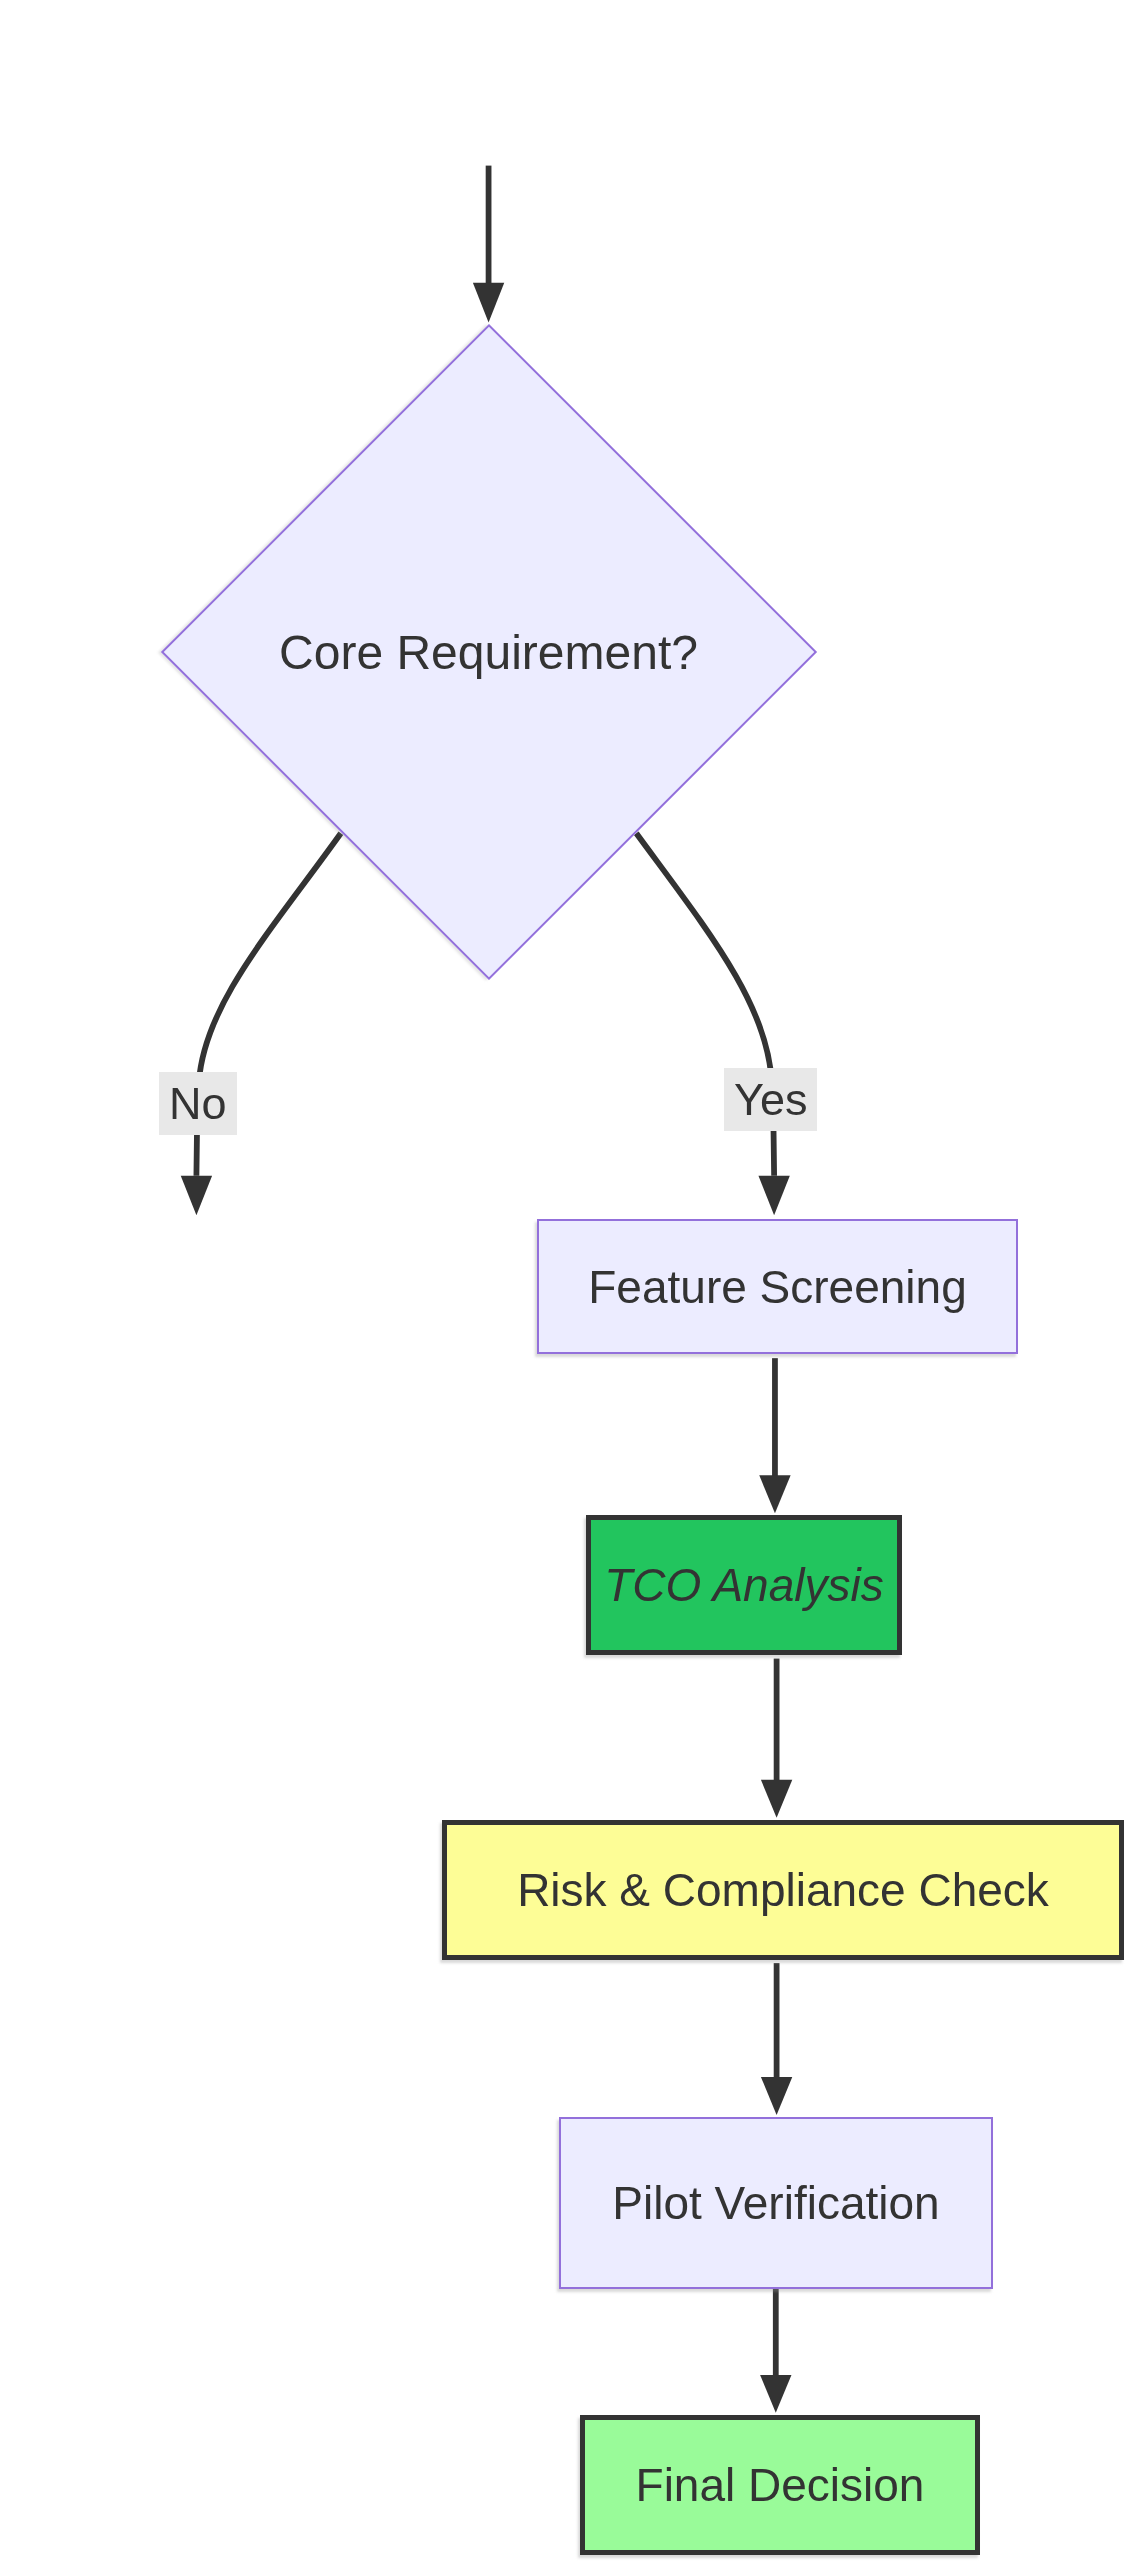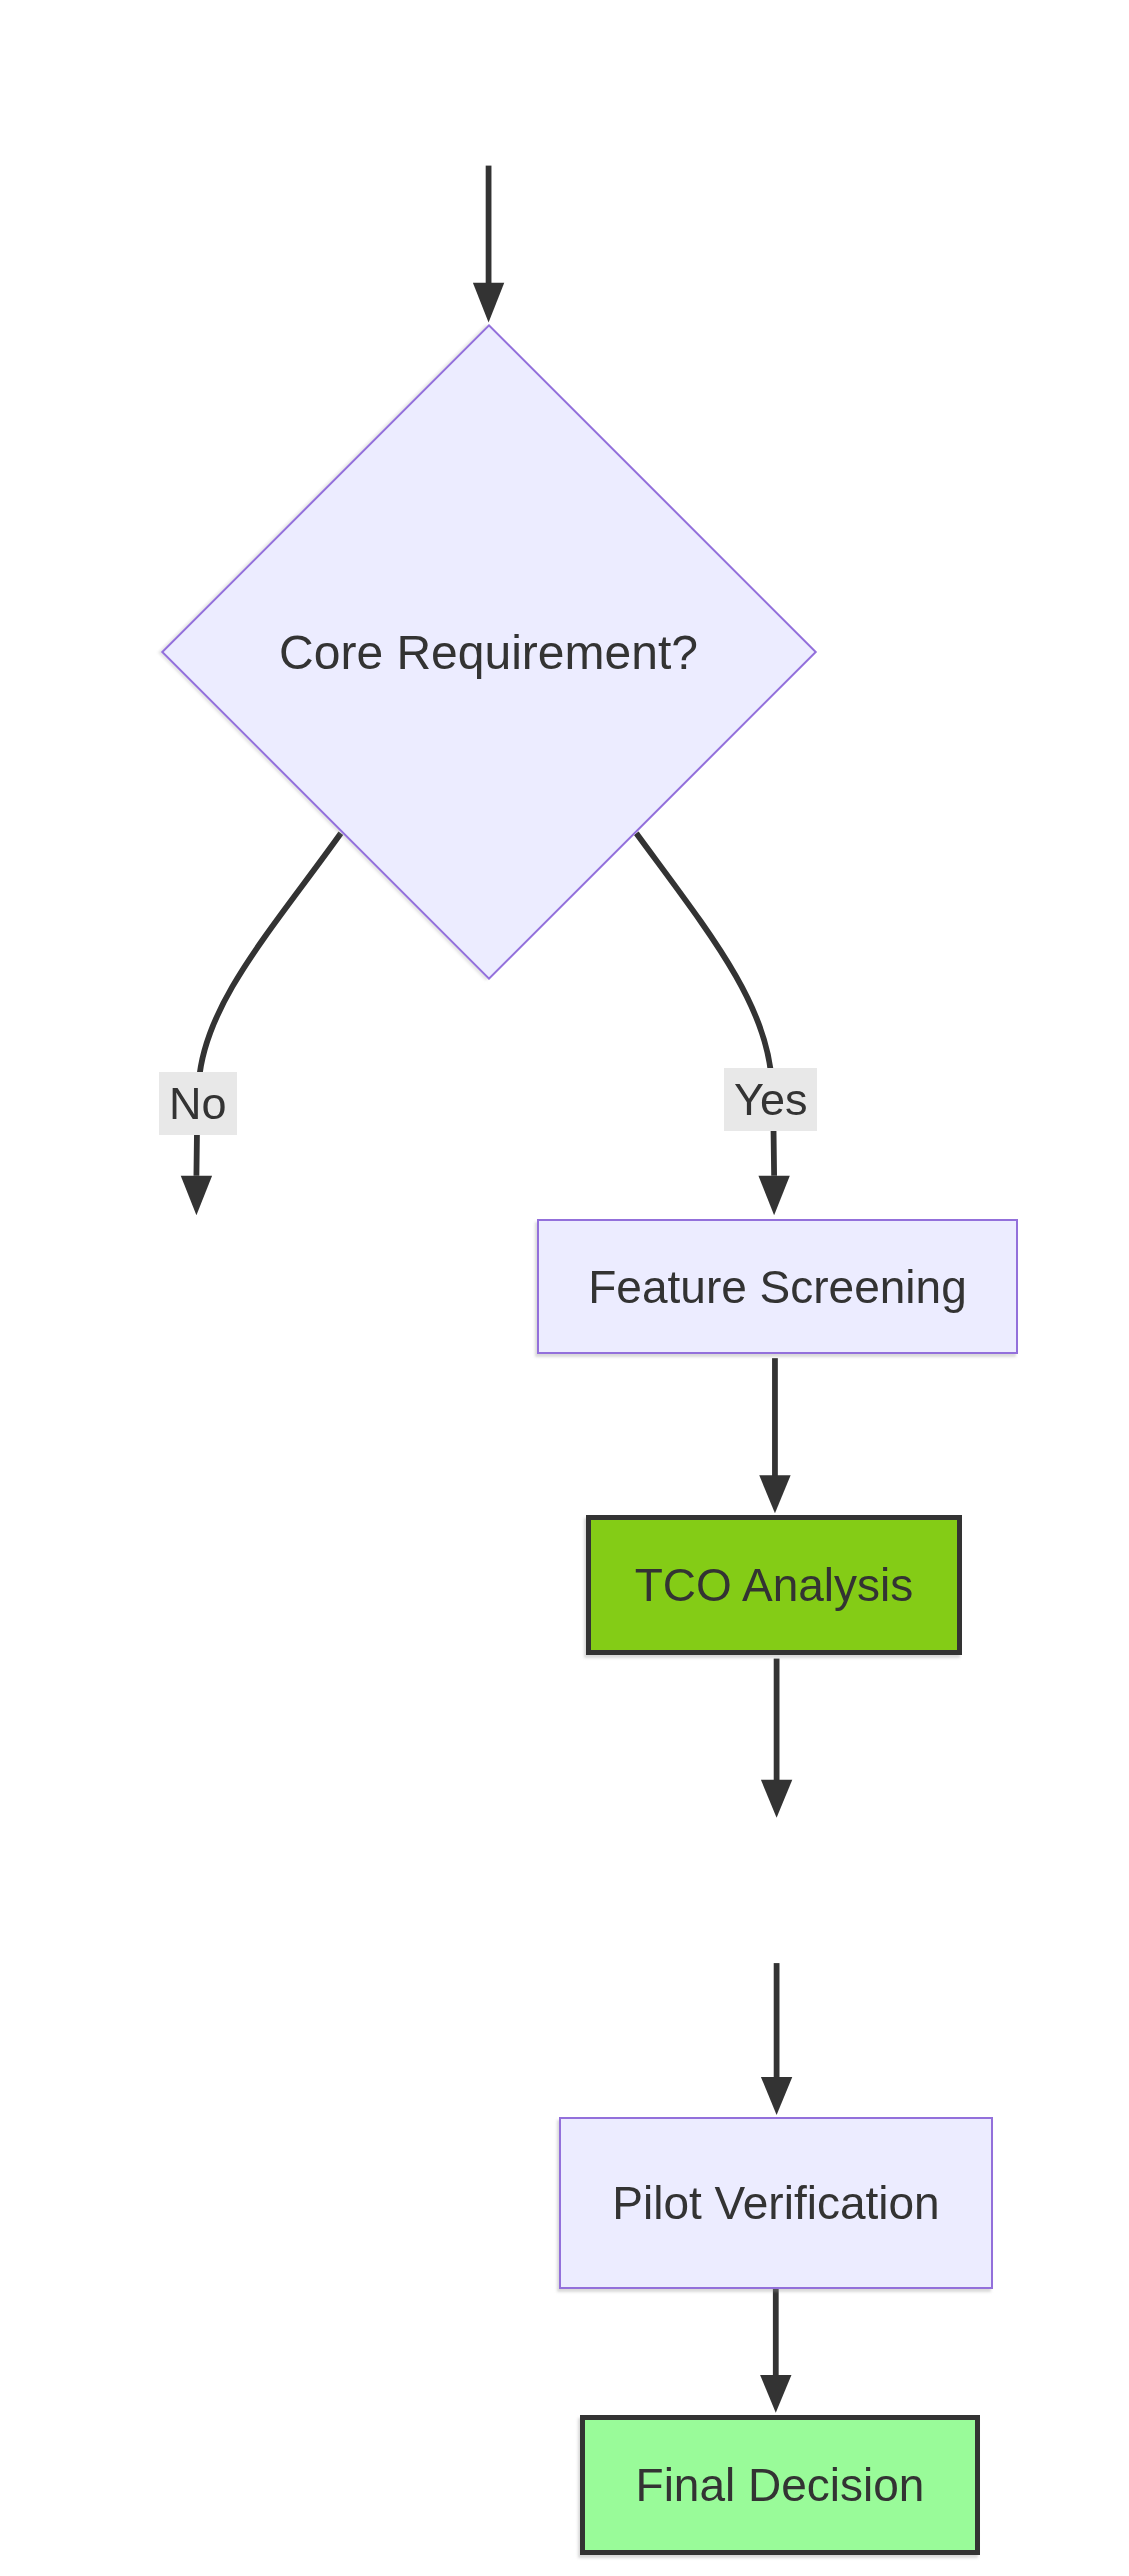--- a/index.html
+++ b/index.html
@@ -33,21 +33,21 @@
     box-shadow: -1.7px 3.3px 2.5px rgba(150,150,150,0.35);
   }
   .node-dark {
     border: 5.8px solid #333333;
   }
   .node-lavender {
     background: #ECECFF;
     border: 2.5px solid #9370DB;
   }
   #node-start  { left: 192px;  top: 23px;   width: 591px; height: 140px; background: #fb8df6; }
-  #node-tco    { left: 586px;  top: 1515px; width: 376px; height: 140px; background: #84cc16; }
+  #node-tco    { left: 586px;  top: 1515px; width: 316px; height: 140px; background: #22c55e; font-style: italic; }
   #node-risk   { left: 442px;  top: 1820px; width: 682px; height: 140px; background: #fdfd96; }
   #node-final  { left: 580px;  top: 2415px; width: 400px; height: 140px; background: #99fb99; }
   #node-discard { left: 26.4px;  top: 1218px; width: 343px; height: 136px; }
   #node-feature { left: 537px; top: 1219px; width: 481px; height: 135px; }
   #node-pilot   { left: 559px; top: 2117px; width: 434px; height: 172px; }
 
   #diamond-shape {
     position: absolute;
     box-sizing: border-box;
     left: 257px;
@@ -122,20 +122,23 @@
 
 
   <div class="node node-lavender" id="node-feature">
     <span>Feature Screening</span>
   </div>
 
   <div class="node node-dark" id="node-tco">
     <span>TCO Analysis</span>
   </div>
 
+  <div class="node node-dark" id="node-risk">
+    <span>Risk &amp; Compliance Check</span>
+  </div>
 
   <div class="node node-lavender" id="node-pilot">
     <span>Pilot Verification</span>
   </div>
 
   <div class="node node-dark" id="node-final">
     <span>Final Decision</span>
   </div>
 
 </div>

